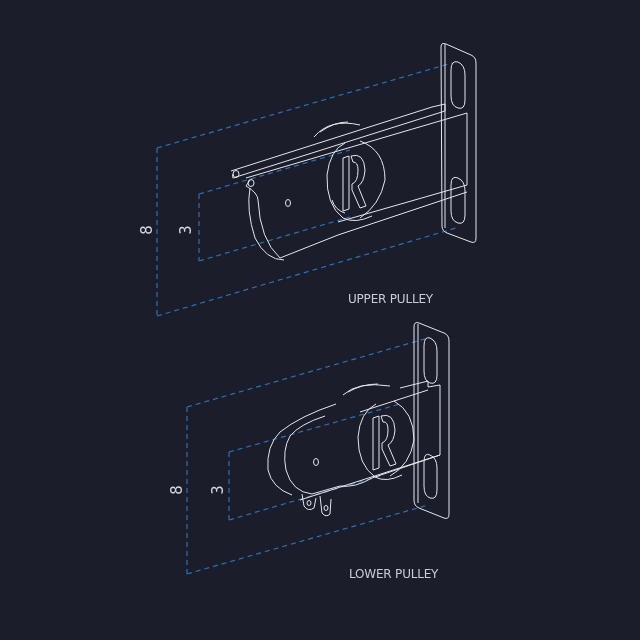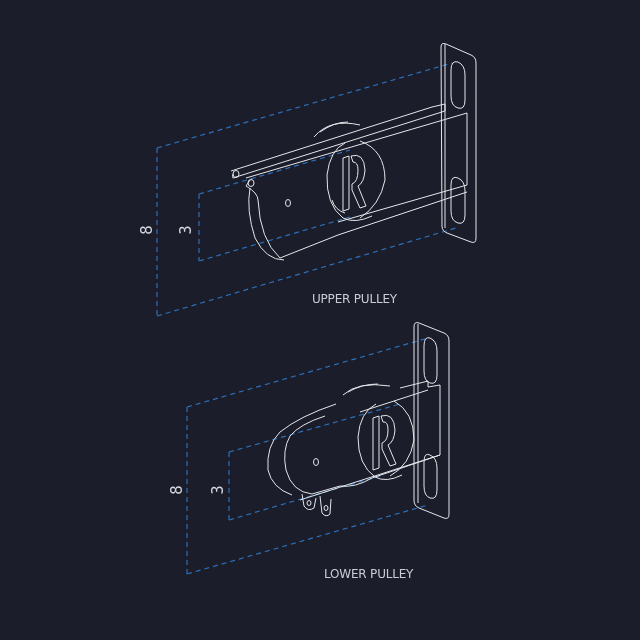--- a/index.html
+++ b/index.html
@@ -10,20 +10,21 @@
     }
     #stage { position: relative; width: 640px; height: 640px; }
     svg { position: absolute; left: 0; top: 0; }
     .label {
       position: absolute;
       color: #c9ccd2;
       font-family: "DejaVu Sans", sans-serif;
       font-size: 12px;
       letter-spacing: -0.2px;
       white-space: nowrap;
+      margin-left: 36px;
     }
     .dim {
       position: absolute;
       color: #d6d8de;
       font-family: "DejaVu Sans", sans-serif;
       font-size: 15px;
       transform: rotate(-90deg);
       transform-origin: center center;
       width: 20px; text-align: center; line-height: 20px;
     }
@@ -122,14 +123,14 @@
       </g>
     </g>
   </svg>
 
   <div class="dim" style="left:137px; top:220px;">8</div>
   <div class="dim" style="left:176px; top:220px;">3</div>
   <div class="label" style="left:312px; top:292px;">UPPER PULLEY</div>
 
   <div class="dim" style="left:167px; top:480px;">8</div>
   <div class="dim" style="left:208px; top:480px;">3</div>
-  <div class="label" style="left:324px; top:567px;">LOWER PULLEY</div>
+  <div class="label" style="left:313px; top:567px;">LOWER PULLEY</div>
 </div>
 
 </body></html>

